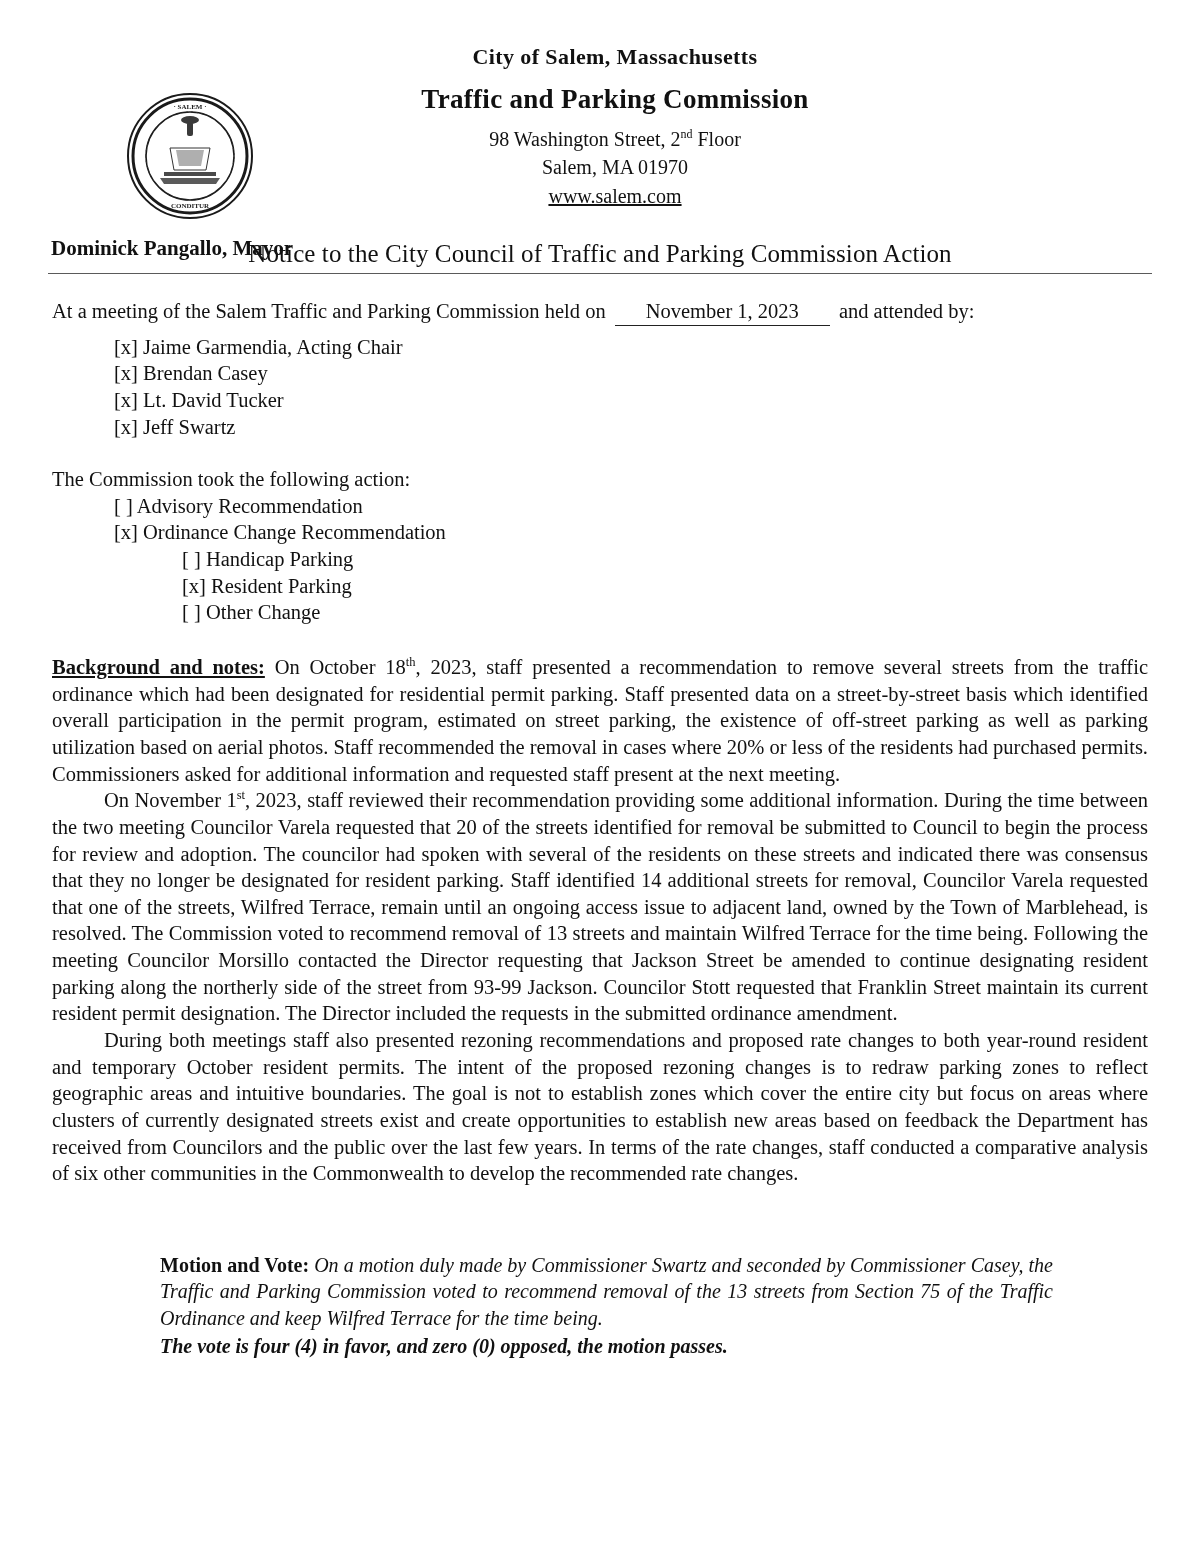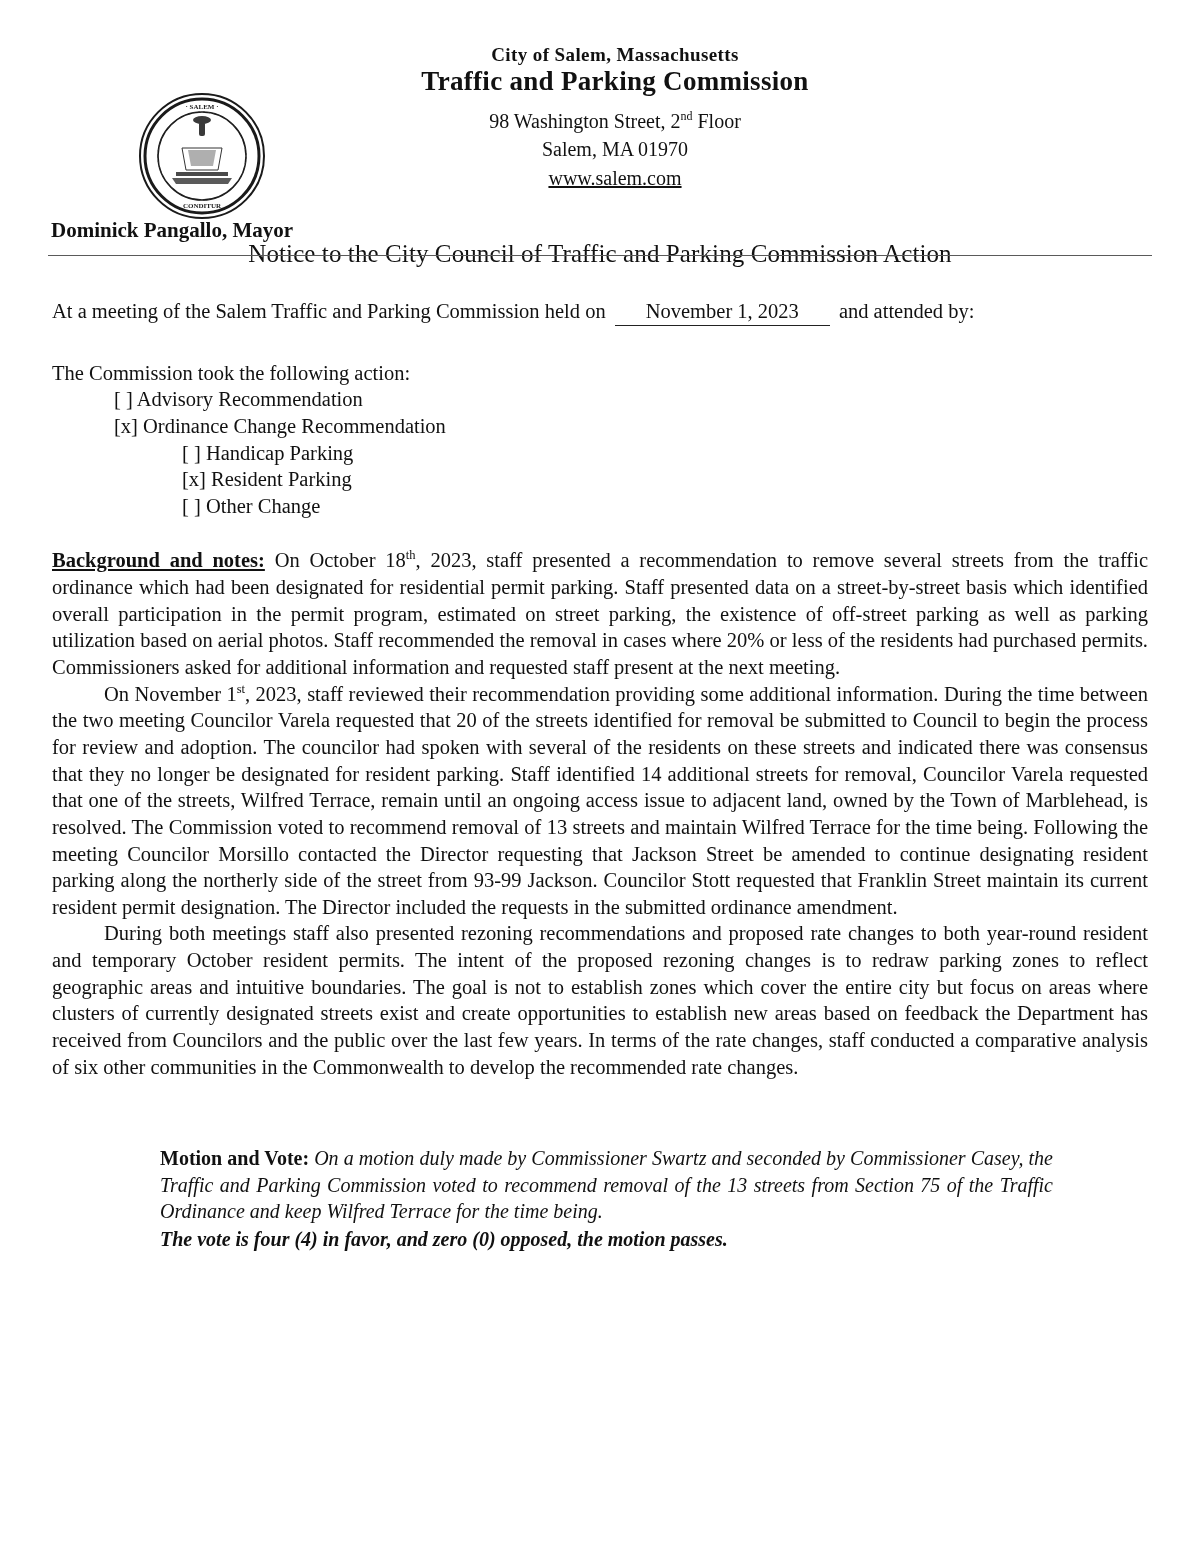--- a/index.html
+++ b/index.html
@@ -25,37 +25,37 @@
 
   
   .header {
     position: relative;
     padding-top: 44px;
     height: 240px;
     box-sizing: border-box;
   }
   .seal {
     position: absolute;
-    left: 122px;
+    left: 110px;
     top: 88px;
     width: 160px;
     height: 140px;
   }
   .seal svg { display: block; }
 
   .header-text {
     text-align: center;
     padding-left: 70px;
     padding-right: 40px;
   }
   .org-line1 {
-    font-size: 19px;
+    font-size: 22px;
     font-weight: bold;
     letter-spacing: 0.4px;
-    margin-bottom: 0;
+    margin-bottom: 14px;
   }
   .org-line2 {
     font-size: 27px;
     font-weight: bold;
     letter-spacing: 0.3px;
     margin-bottom: 10px;
   }
   .addr {
     font-size: 20px;
     line-height: 1.42;
@@ -204,20 +204,26 @@
   <div class="notice-title">Notice to the City Council of Traffic and Parking Commission Action</div>
 
   <div class="body">
 
     <div class="meeting-line">
       <span>At a meeting of the Salem Traffic and Parking Commission held on</span>
       <span class="date-blank">November 1, 2023</span>
       <span>and attended by:</span>
     </div>
 
+    <div>
+      <div class="attendee">[x] Jaime Garmendia, Acting Chair</div>
+      <div class="attendee">[x] Brendan Casey</div>
+      <div class="attendee">[x] Lt. David Tucker</div>
+      <div class="attendee">[x] Jeff Swartz</div>
+    </div>
 
     <div class="section-gap"></div>
 
     <div class="action-intro">The Commission took the following action:</div>
     <div>
       <div class="action-item">[  ] Advisory Recommendation</div>
       <div class="action-item">[x] Ordinance Change Recommendation</div>
       <div class="action-sub">[  ] Handicap Parking</div>
       <div class="action-sub">[x] Resident Parking</div>
       <div class="action-sub">[  ] Other Change</div>

